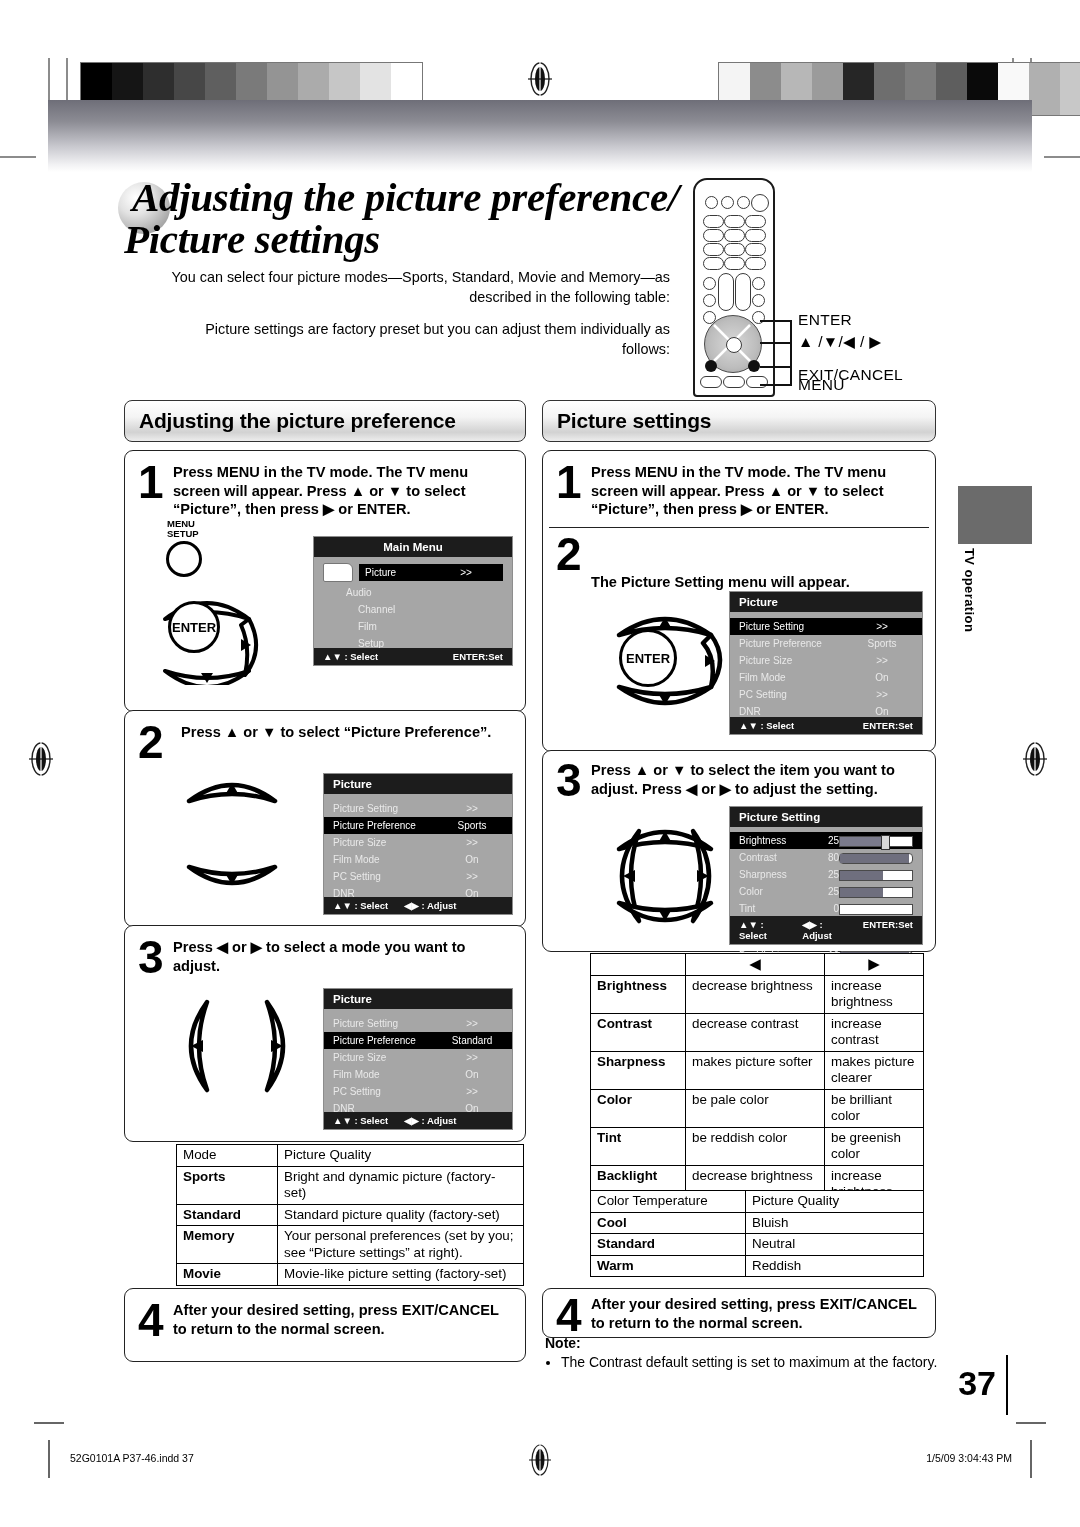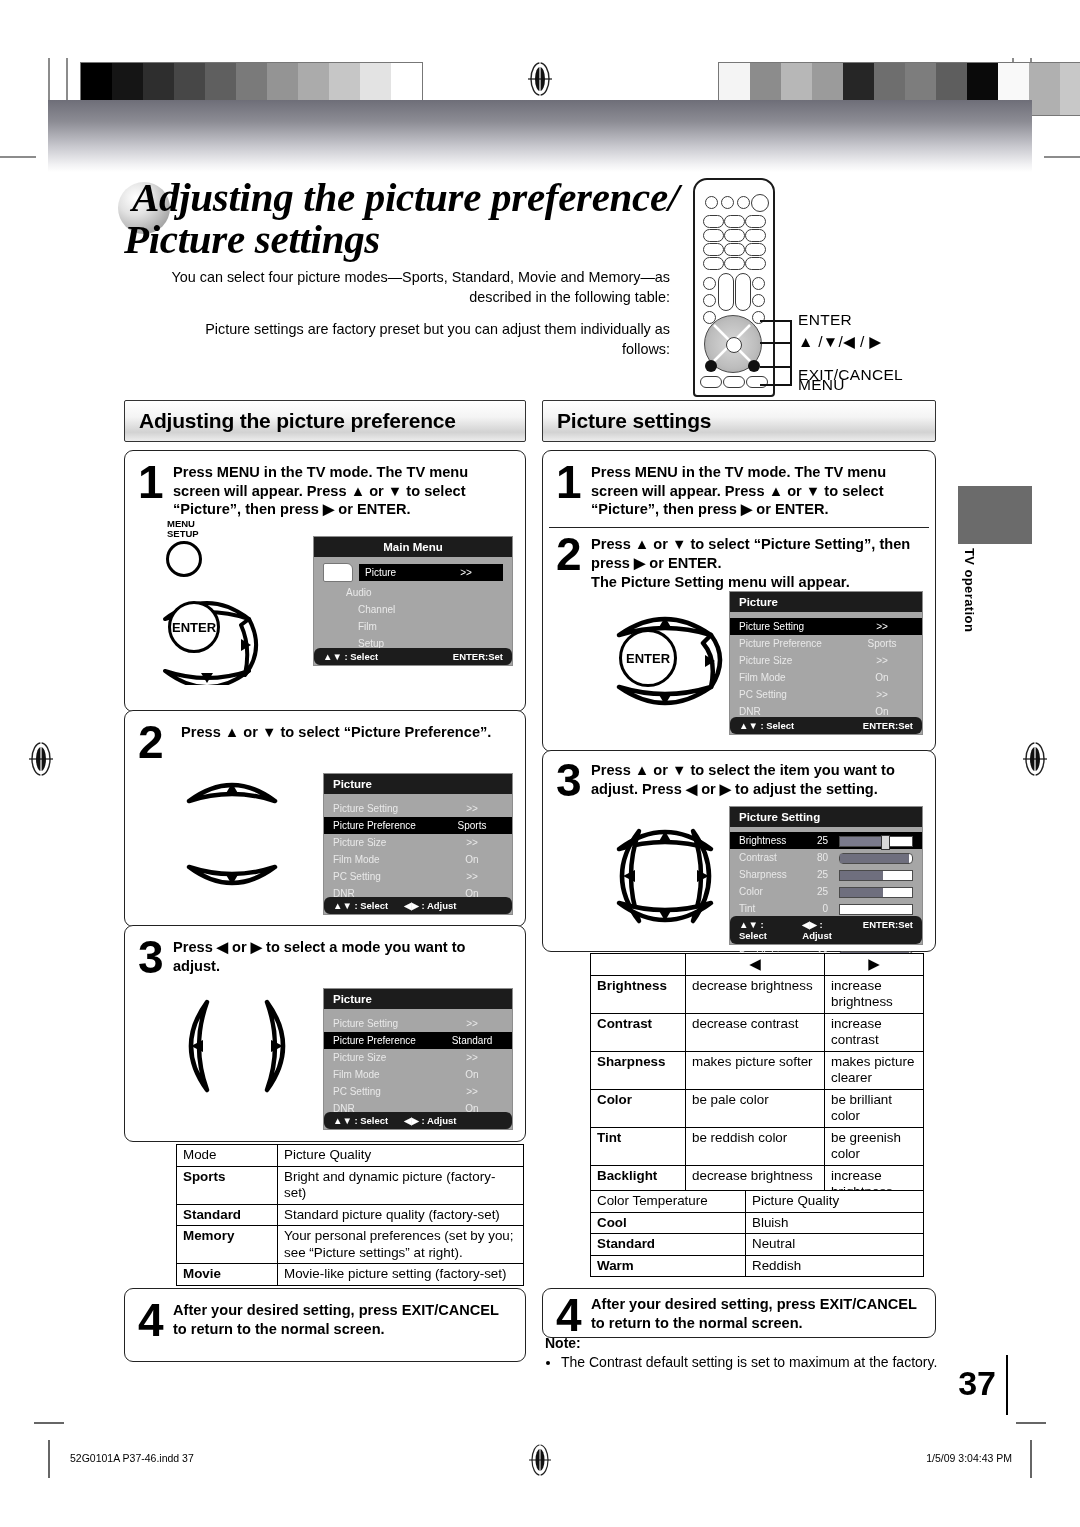--- a/index.html
+++ b/index.html
@@ -38,48 +38,48 @@
   .rpill{position:absolute;border:1.6px solid #3a3a3a;border-radius:7px;background:#fff;}
   .rdot{position:absolute;border-radius:50%;background:#111;}
   #dpad{position:absolute;left:14px;top:145px;width:56px;height:56px;border-radius:50%;
     background:radial-gradient(circle at 50% 50%,#d9d9d9 0%,#bdbdbd 60%,#9c9c9c 100%);border:1.5px solid #4a4a4a;}
   #dpad-center{position:absolute;left:36px;top:167px;width:14px;height:14px;border-radius:50%;
     background:#fff;border:1.4px solid #3a3a3a;}
   .callout-line{position:absolute;height:1.6px;background:#111;}
   .callout-txt{position:absolute;font-size:15.5px;letter-spacing:0.3px;white-space:nowrap;}
 
   
-  .panel-head{position:absolute;height:40px;border:1.6px solid #333;border-radius:2px;
+  .panel-head{position:absolute;height:40px;border:1.6px solid #333;border-radius:8px;
     background:linear-gradient(to bottom,#ffffff 0%,#f4f4f4 40%,#d2d2d2 78%,#ededed 100%);
     display:flex;align-items:center;}
   .panel-head span{font-size:21px;font-weight:bold;padding-left:14px;letter-spacing:-0.2px;}
 
   
   .stepbox{position:absolute;border:1.8px solid #222;border-radius:9px;background:#fff;}
   .stepnum{position:absolute;font-size:46px;font-weight:bold;line-height:42px;font-family:"Liberation Sans",sans-serif;}
   .steptxt{position:absolute;font-size:14.6px;font-weight:bold;line-height:18.6px;}
 
   
   .osd{position:absolute;background:#a6a6a6;border:1px solid #8d8d8d;}
   .osd-title{background:#1c1c1c;color:#fff;font-size:11.5px;font-weight:bold;padding:4px 0 4px 9px;}
   .osd-title.center{text-align:center;padding-left:0;}
   .osd-body{padding:6px 0 8px 0;}
   .osd-row{display:flex;font-size:10px;color:#e9e9e9;padding:2px 9px;line-height:13px;}
   .osd-row .lbl{flex:1;}
   .osd-row .val{width:62px;text-align:center;}
   .osd-row.sel{background:#000;color:#fff;}
   .osd-foot{background:#1c1c1c;color:#fff;font-size:9.5px;font-weight:bold;display:flex;
-    justify-content:space-between;padding:3px 9px;border-radius:6px;}
+    justify-content:space-between;padding:3px 9px;}
   .osd-foot.triple{justify-content:flex-start;gap:13px;}
   .folder-ico{width:28px;height:17px;background:#fff;border:1px solid #777;margin-right:6px;
     border-radius:2px 6px 2px 2px;}
   .slider{flex:1;height:9px;background:#fff;border:1px solid #4a4a4a;position:relative;margin-top:2px;}
   .slider .fill{position:absolute;left:0;top:0;bottom:0;background:#7b7b8c;}
   .slider .knob{position:absolute;top:-2px;width:7px;height:13px;background:#d8d8d8;border:1px solid #333;}
-  .numv{width:24px;text-align:right;margin-right:11px;}
+  .numv{width:24px;text-align:right;margin-right:0;}
   .enter-ring{position:absolute;border:3.5px solid #000;border-radius:50%;
     display:flex;align-items:center;justify-content:center;font-size:13px;font-weight:bold;background:#fff;}
 
   
   table.dt{position:absolute;border-collapse:collapse;background:#fff;}
   table.dt td{border:1.4px solid #000;font-size:13.4px;padding:2px 6px;line-height:16.5px;vertical-align:top;}
   table.dt td.b{font-weight:bold;}
   table.dt td.ctr{text-align:center;font-size:15px;}
 
   
@@ -398,21 +398,20 @@
   <span>Picture settings</span>
 </div>
 
 <div class="stepbox" style="left:542px;top:450px;width:392px;height:300px;">
   <div class="stepnum" style="left:13px;top:10px;">1</div>
   <div class="steptxt" style="left:48px;top:12px;width:335px;">Press MENU in the TV mode. The TV menu screen will appear. Press ▲ or ▼ to select “Picture”, then press ▶ or ENTER.</div>
 
   <div style="position:absolute;left:6px;right:6px;top:76px;height:1.4px;background:#222;"></div>
 
   <div class="stepnum" style="left:13px;top:82px;">2</div>
-  <div class="steptxt" style="left:48px;top:84px;width:338px;">Press ▲ or ▼ to select “Picture Setting”, then press ▶ or ENTER.</div>
   <div class="steptxt" style="left:48px;top:122px;width:338px;">The Picture Setting menu will appear.</div>
 
   <svg style="position:absolute;left:62px;top:148px;width:120px;height:118px;" viewBox="0 0 120 118">
     <path d="M14 36 Q60 4 106 36 Q60 22 14 36 Z" fill="#fff" stroke="#000" stroke-width="4.5" stroke-linejoin="round"></path>
     <polygon points="60,18 53,30 67,30" fill="#000"></polygon>
     <path d="M106 36 Q124 60 106 88 Q112 60 98 44 Z" fill="#fff" stroke="#000" stroke-width="4.5" stroke-linejoin="round"></path>
     <polygon points="110,62 100,56 100,68" fill="#000"></polygon>
     <path d="M14 88 Q60 120 106 88 Q60 102 14 88 Z" fill="#fff" stroke="#000" stroke-width="4.5" stroke-linejoin="round"></path>
     <polygon points="60,106 53,94 67,94" fill="#000"></polygon>
   </svg>

